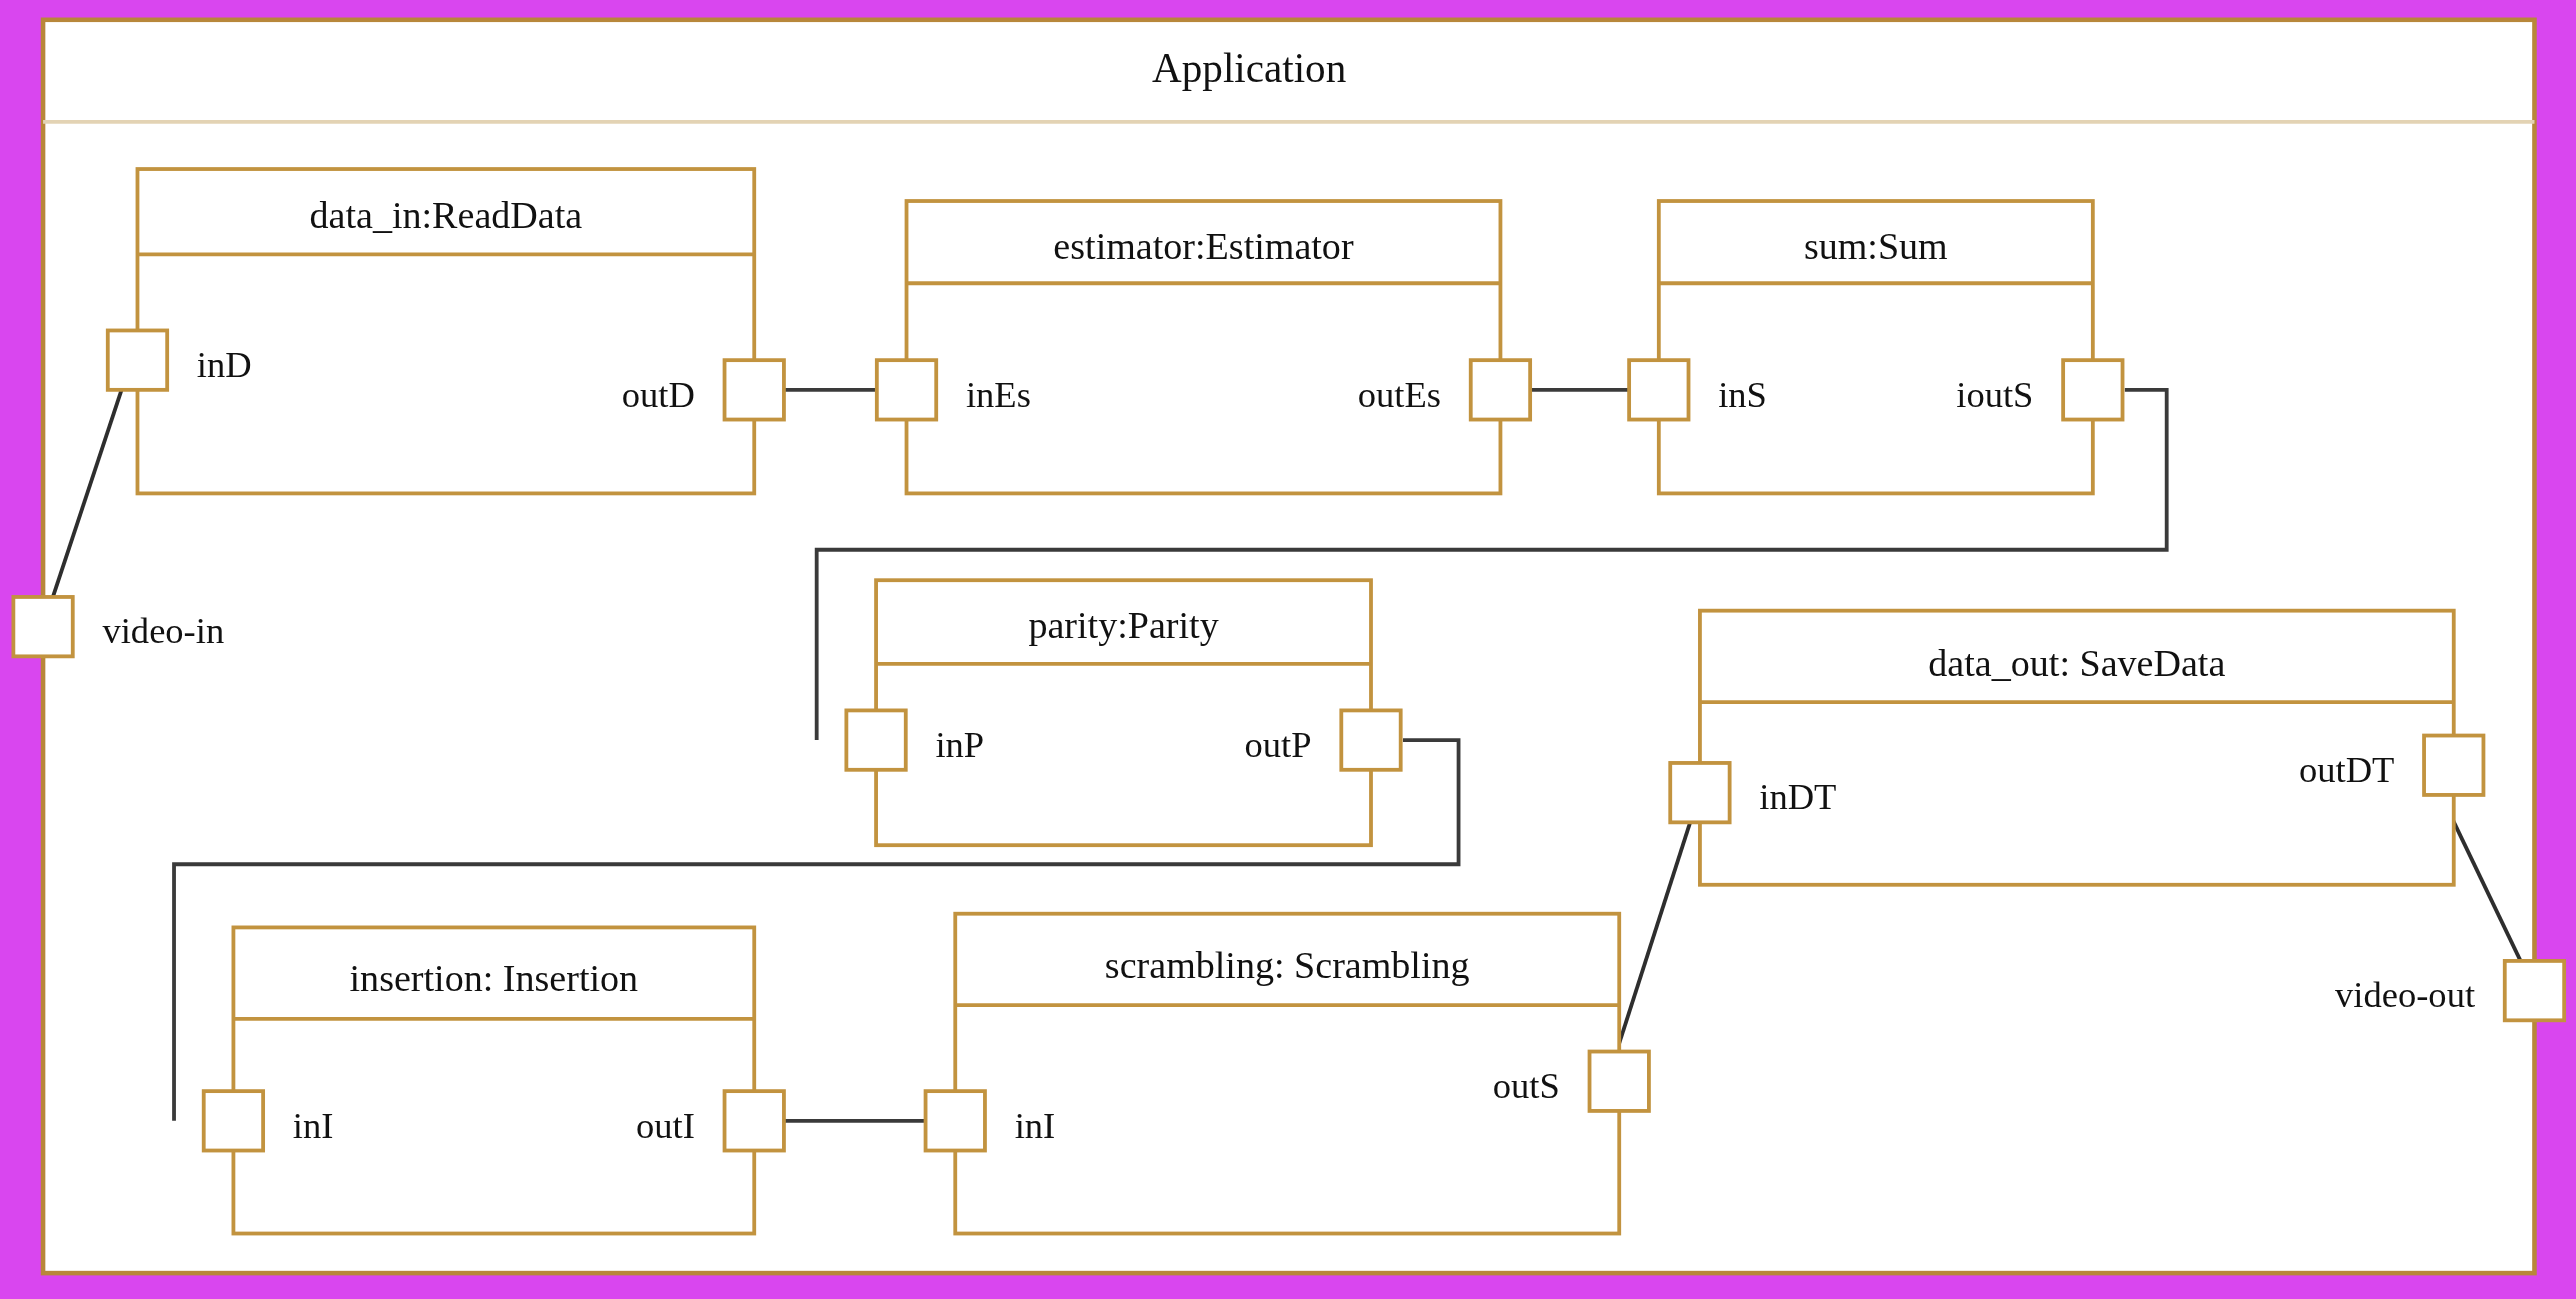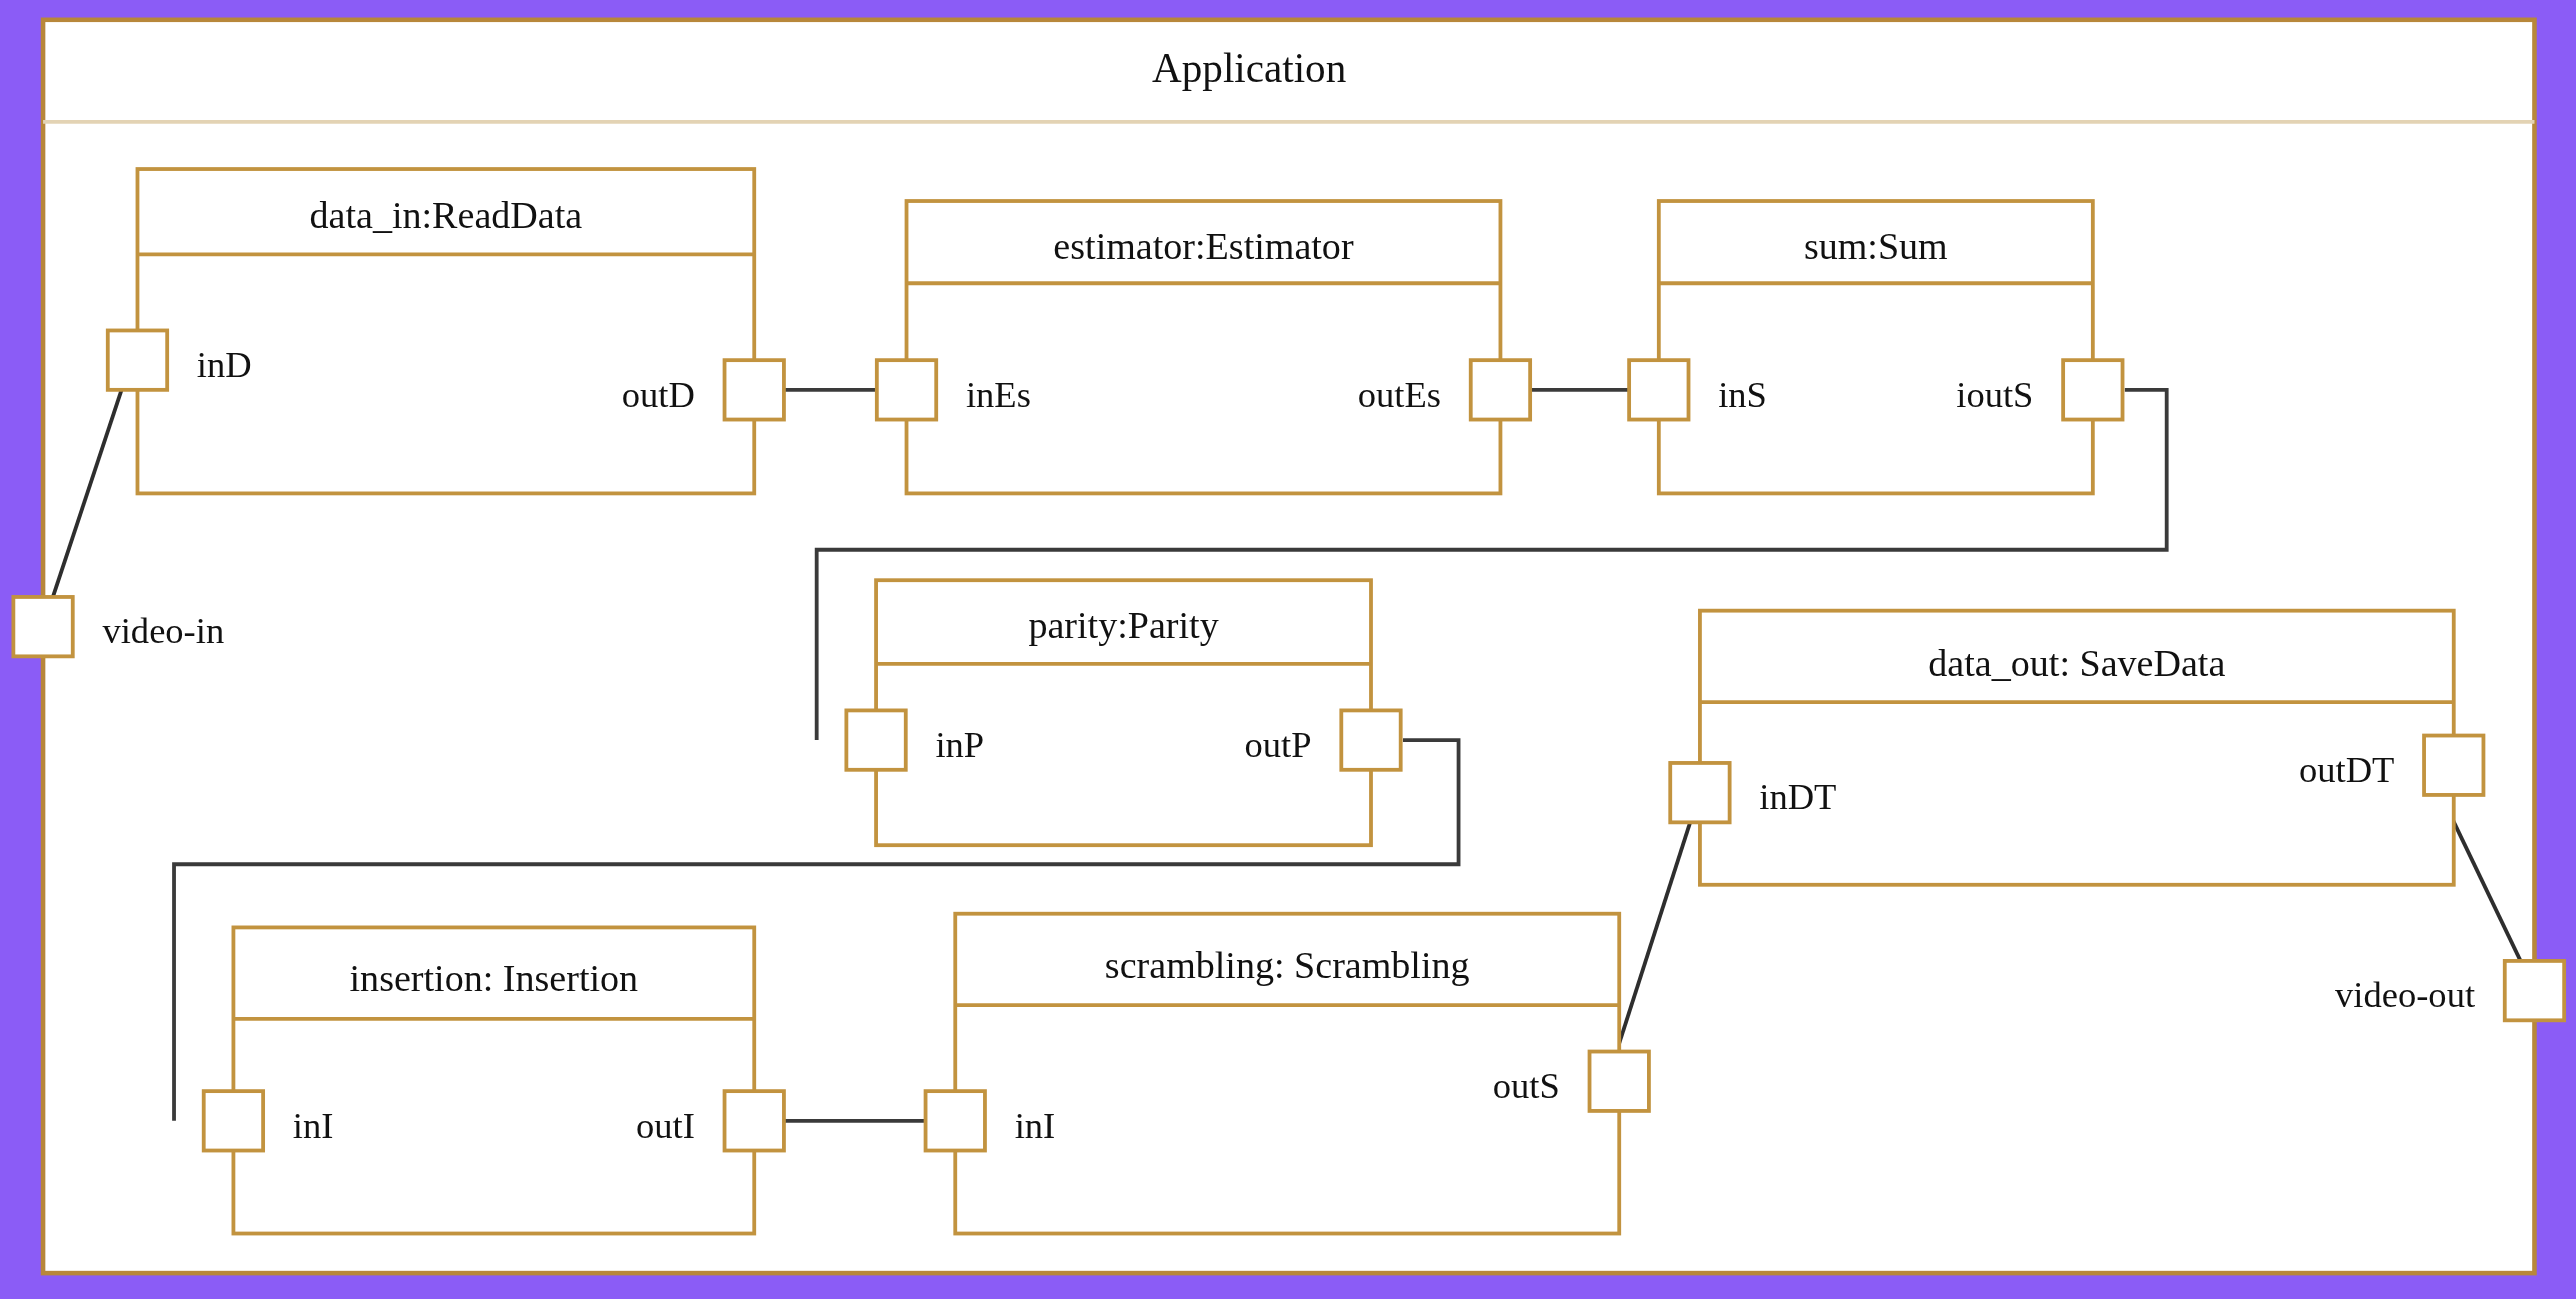--- a/index.html
+++ b/index.html
@@ -4,21 +4,21 @@
 <style>
   html, body {
     margin: 0;
     padding: 0;
     background: #ffffff;
   }
   #stage {
     position: relative;
     width: 2576px;
     height: 1299px;
-    background: #8b5cf6;
+    background: #d946ef;
     font-family: "Liberation Serif", "DejaVu Serif", serif;
     overflow: hidden;
   }
   svg.diagram {
     display: block;
     width: 2576px;
     height: 1299px;
   }
   .box-rect {
     fill: #ffffff;

